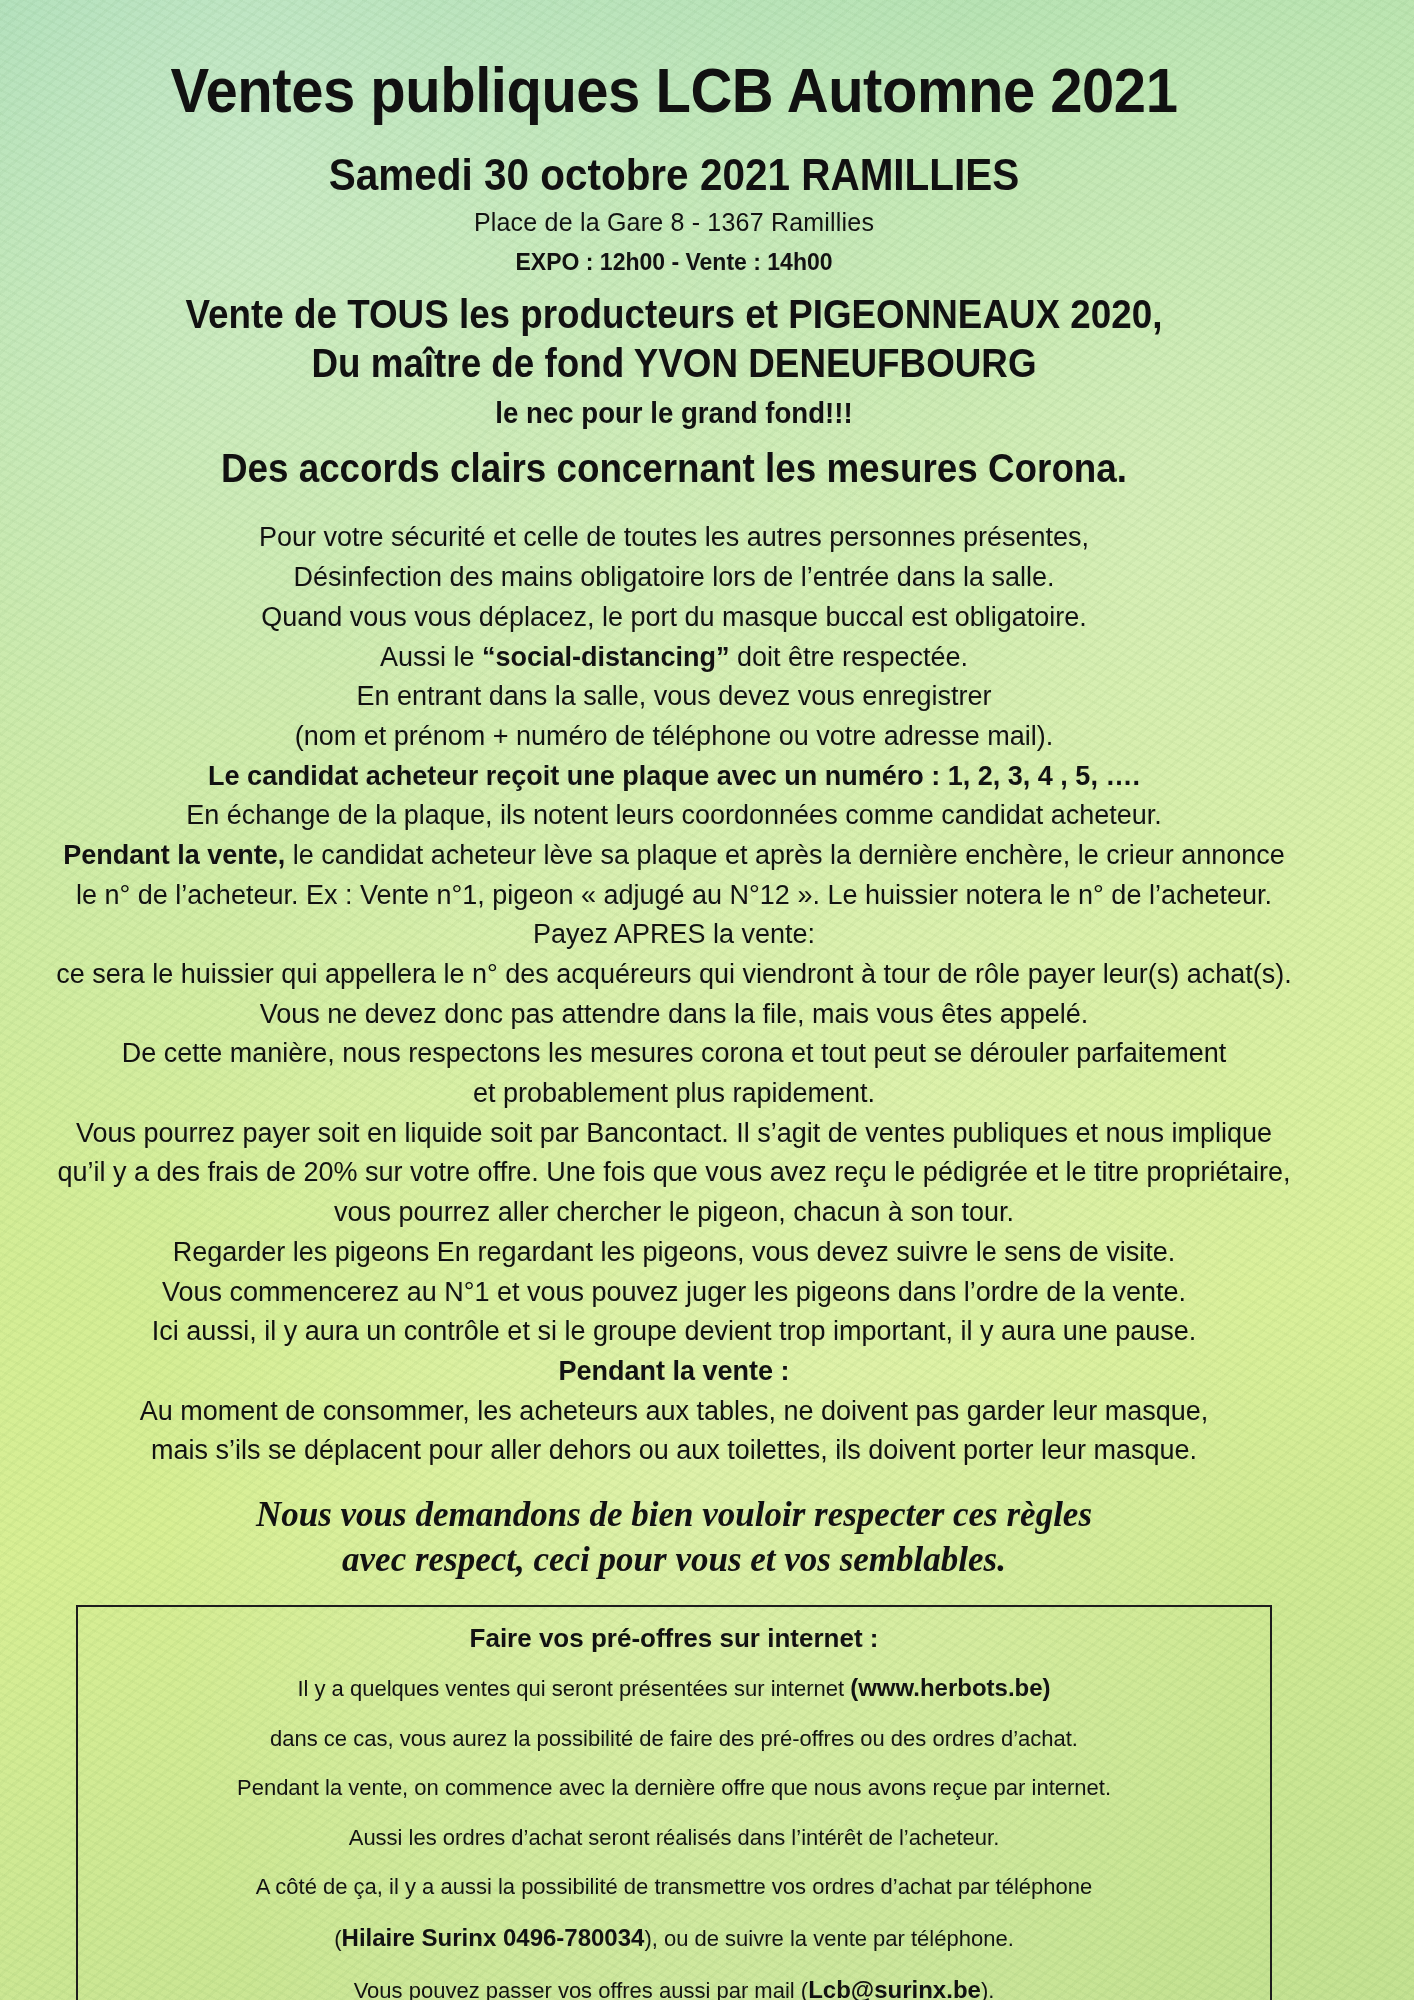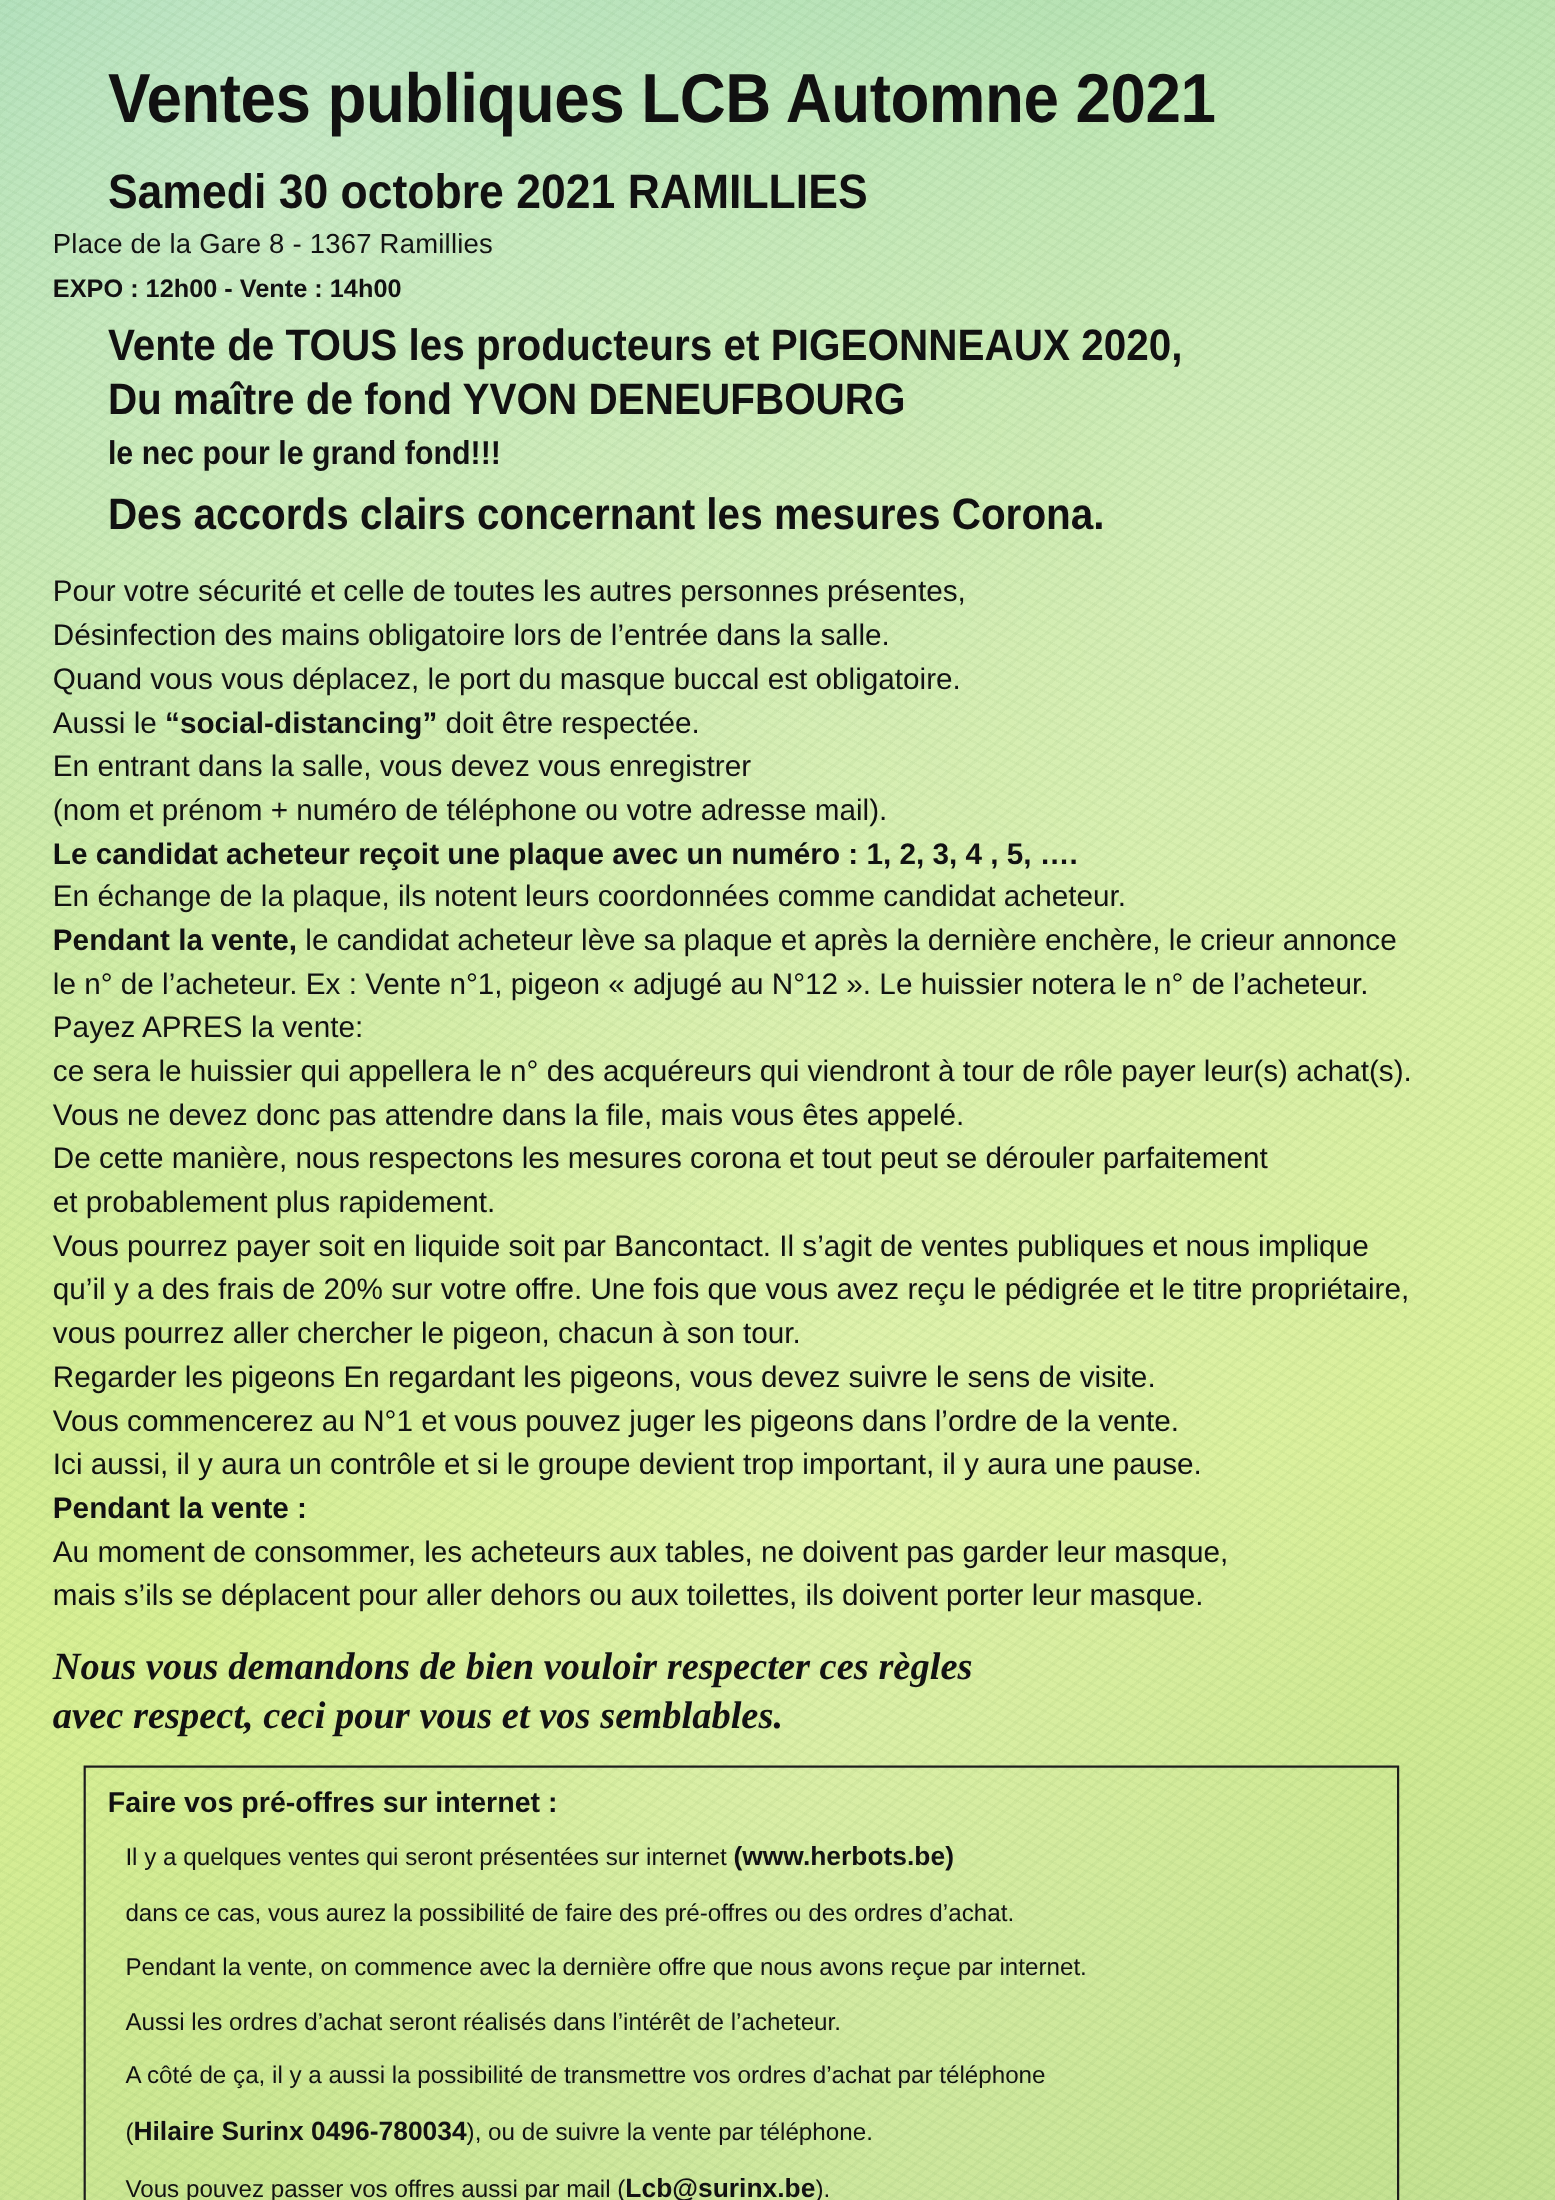--- a/index.html
+++ b/index.html
@@ -30,21 +30,21 @@
       repeating-linear-gradient(-41deg, rgba(90,140,90,0.045) 0px, rgba(90,140,90,0.045) 3px, rgba(255,255,255,0) 3px, rgba(255,255,255,0) 9px);
     mix-blend-mode: multiply;
   }
   .page {
     position: relative;
     z-index: 2;
     width: 1348px;
     height: 2000px;
     box-sizing: border-box;
     padding: 0 48px;
-    text-align: left;
+    text-align: center;
   }
   .cond {
     font-family: "Liberation Sans Narrow", "Liberation Sans", sans-serif;
     font-weight: bold;
     transform: scaleX(0.92);
     transform-origin: center;
   }
   .t-main {
     font-size: 63px;
     line-height: 1.02;

